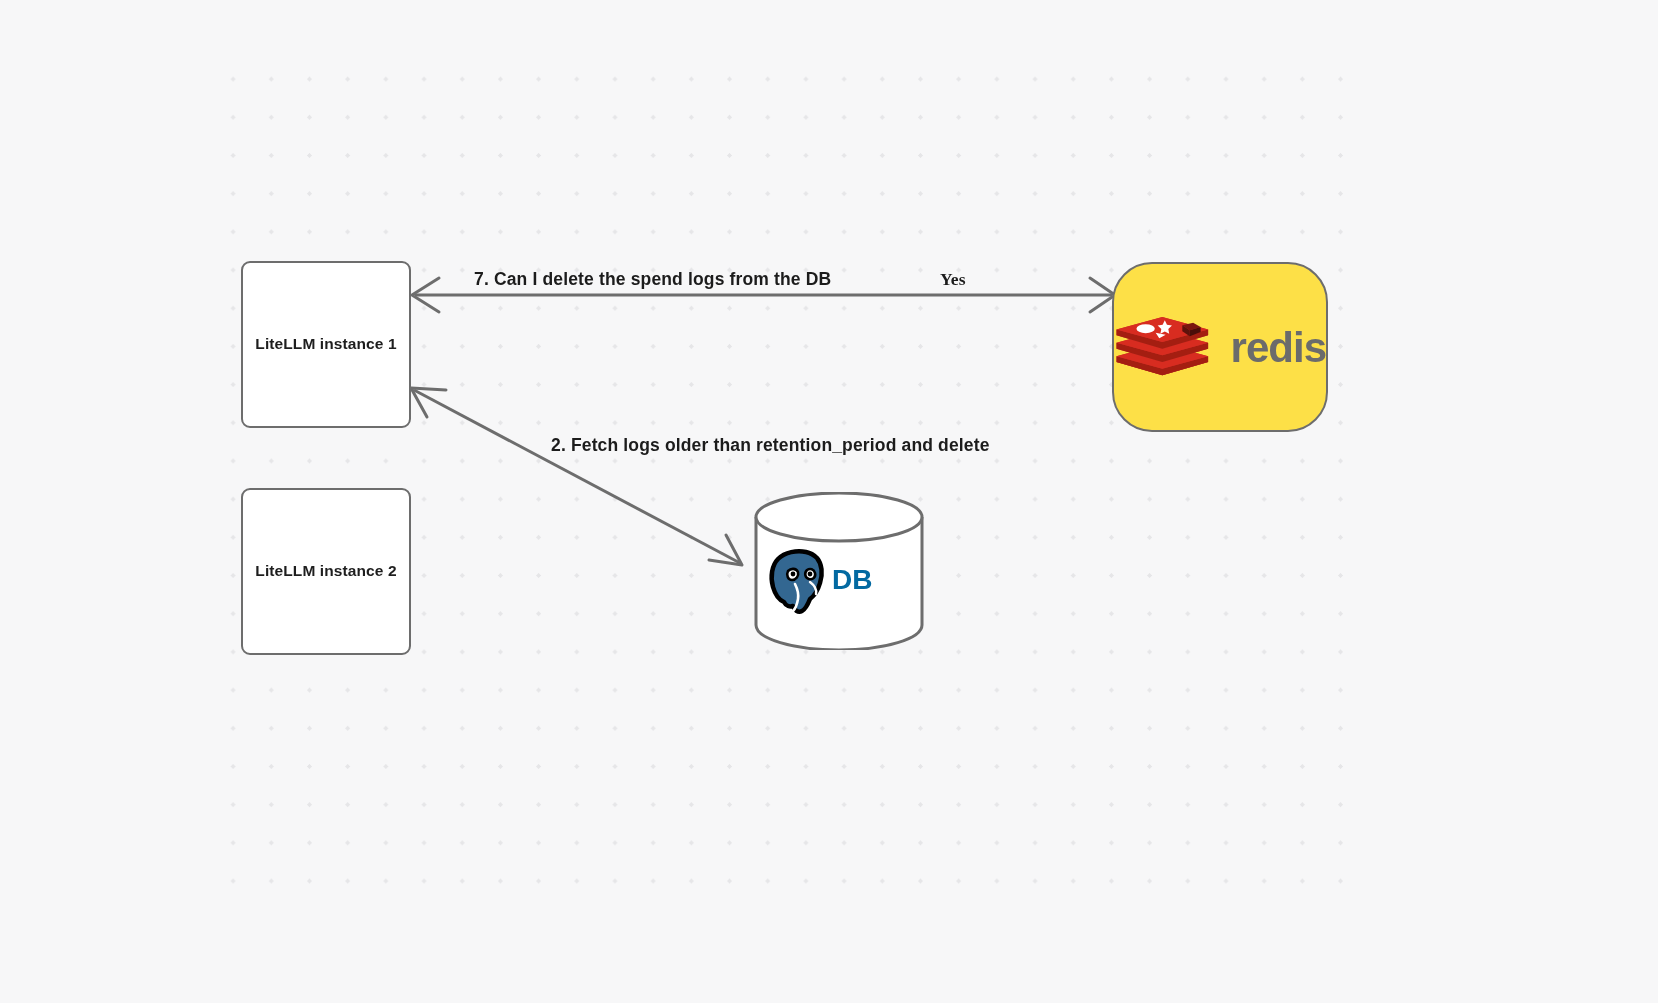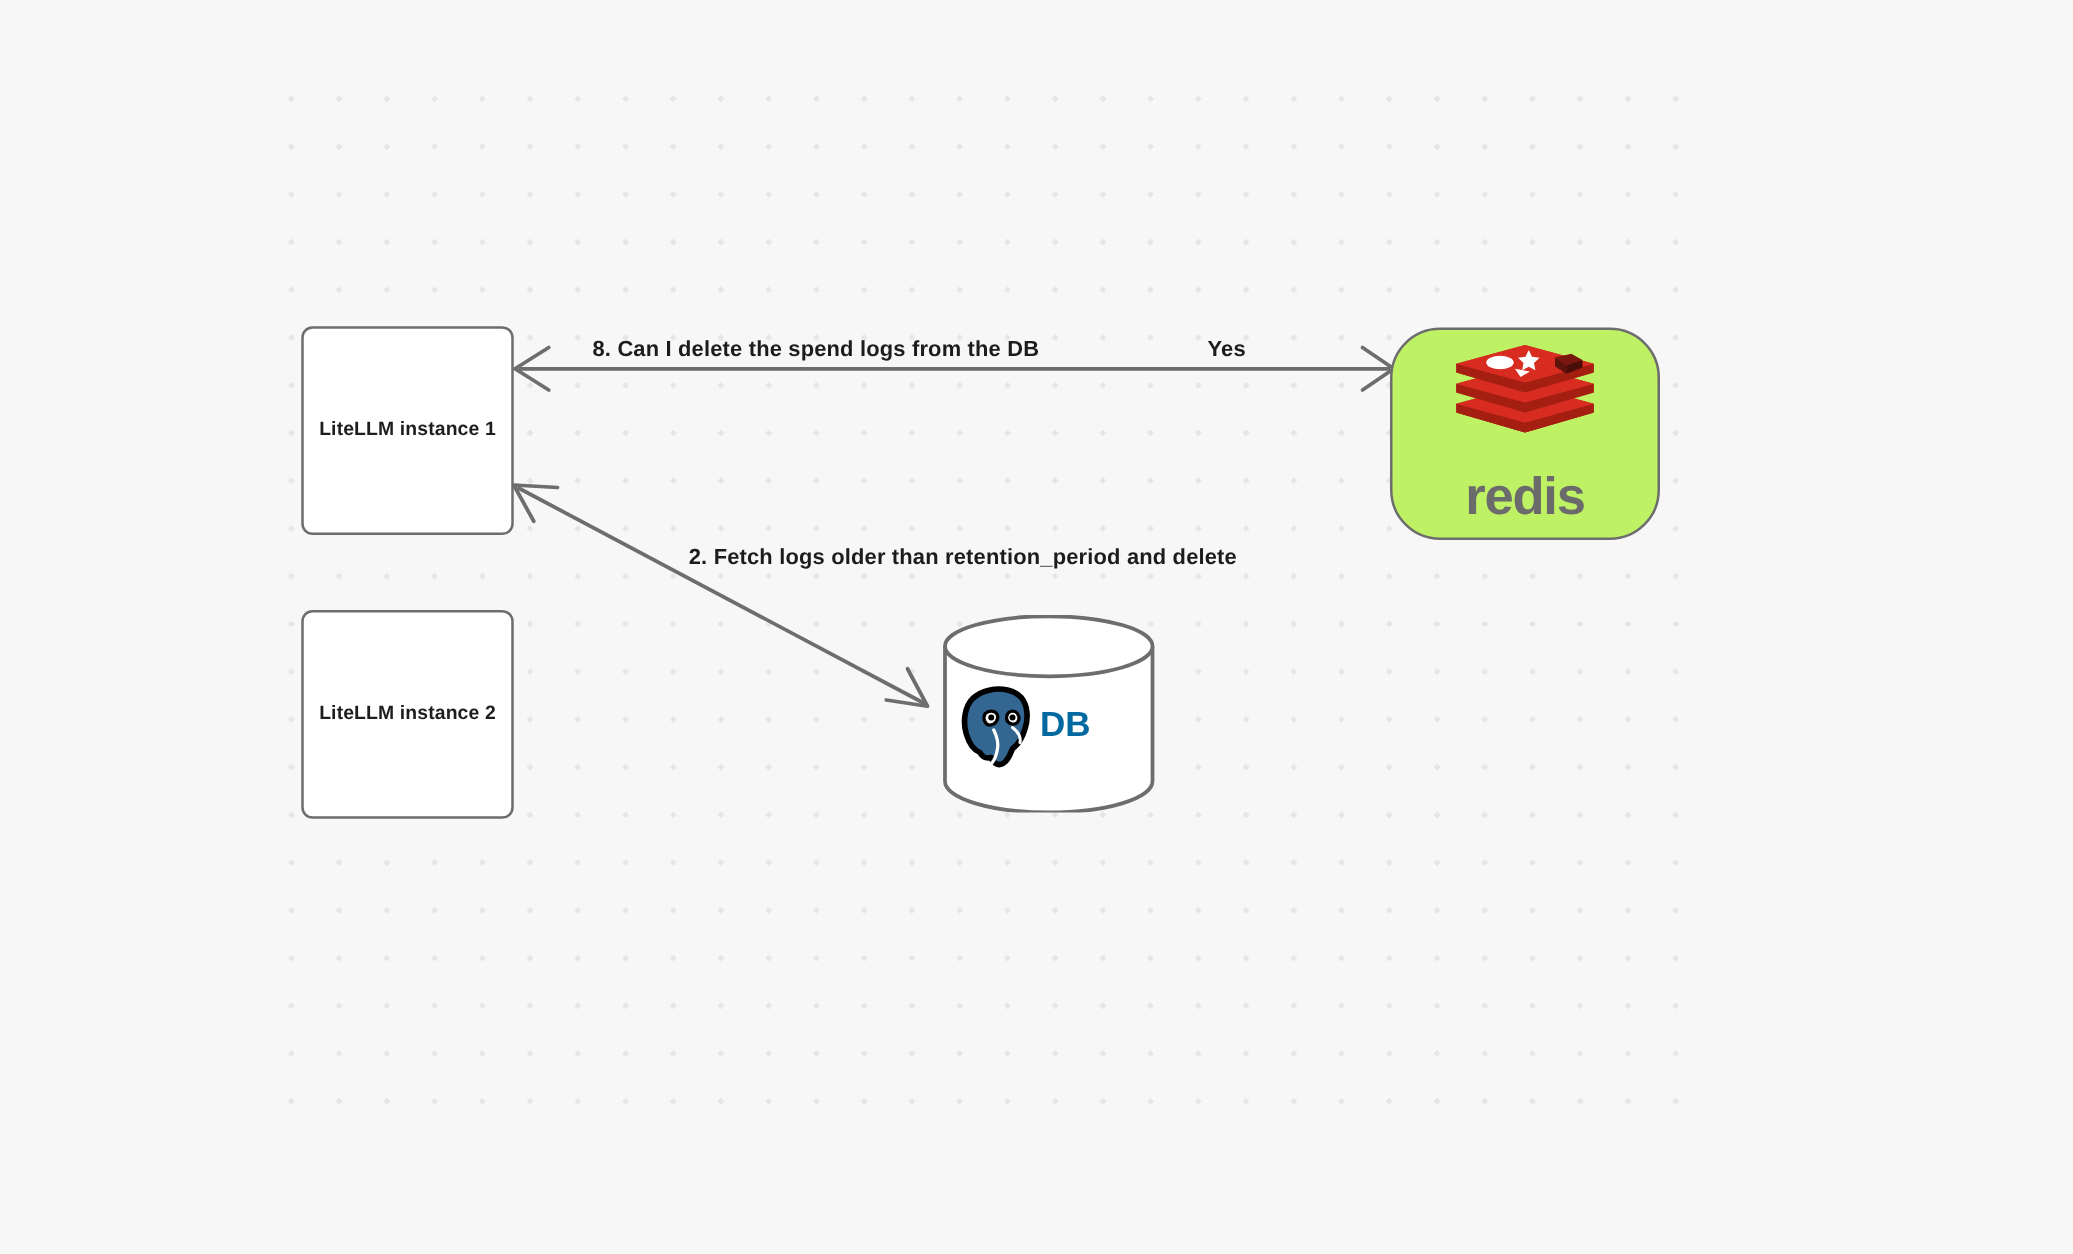--- a/index.html
+++ b/index.html
@@ -46,26 +46,26 @@
     letter-spacing: 0.1px;
     text-align: center;
     line-height: 1.2;
   }
   #redis-node {
     position: absolute;
     left: 1112px;
     top: 262px;
     width: 216px;
     height: 170px;
-    background: #bef264;
+    background: #fde047;
     border: 2.6px solid #6d6d6d;
     border-radius: 40px;
     box-sizing: border-box;
     display: flex;
-    flex-direction: column;
+    flex-direction: row;
     align-items: center;
     justify-content: center;
     gap: 20px;
   }
   #db-node {
     position: absolute;
     left: 753px;
     top: 492px;
     width: 172px;
     height: 158px;
@@ -106,23 +106,23 @@
 
     <g>
       <line x1="414" y1="390" x2="740" y2="563" stroke="#6d6d6d" stroke-width="3" stroke-linecap="butt"></line>
 
       <polyline points="446,390 411,388 427,417" fill="none" stroke="#6d6d6d" stroke-width="3" stroke-linecap="round" stroke-linejoin="round"></polyline>
 
       <polyline points="709,560 742,565 726,535" fill="none" stroke="#6d6d6d" stroke-width="3" stroke-linecap="round" stroke-linejoin="round"></polyline>
     </g>
   </svg>
 
-  <div class="edge-label" style="left:474px; top:269px;">8.  Can I delete the spend logs from the DB</div>
+  <div class="edge-label" style="left:474px; top:269px;">7.  Can I delete the spend logs from the DB</div>
 
-  <div class="edge-label" style="left:966px; top:269px;">Yes</div>
+  <div class="edge-label" style="left:940px; top:269px;font-family:Liberation Serif, serif;">Yes</div>
 
   <div class="edge-label" style="left:551px; top:435px;">2.  Fetch logs older than retention_period and delete</div>
 
   <div class="node-box" style="left:241px; top:261px; width:170px; height:167px;">
     <span class="node-label">LiteLLM instance 1</span>
   </div>
 
   <div class="node-box" style="left:241px; top:488px; width:170px; height:167px;">
     <span class="node-label">LiteLLM instance 2</span>
   </div>

